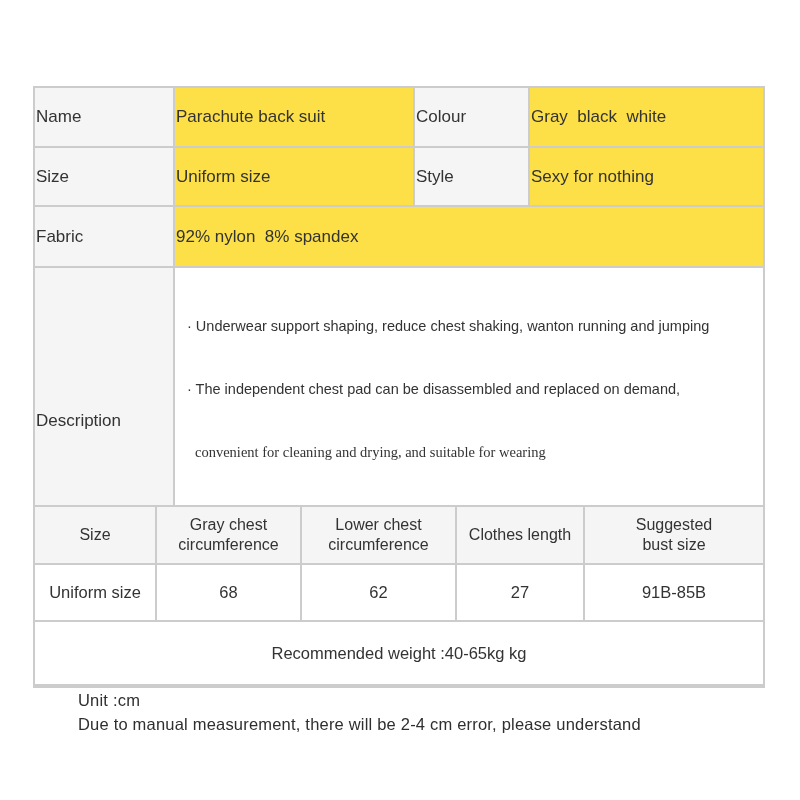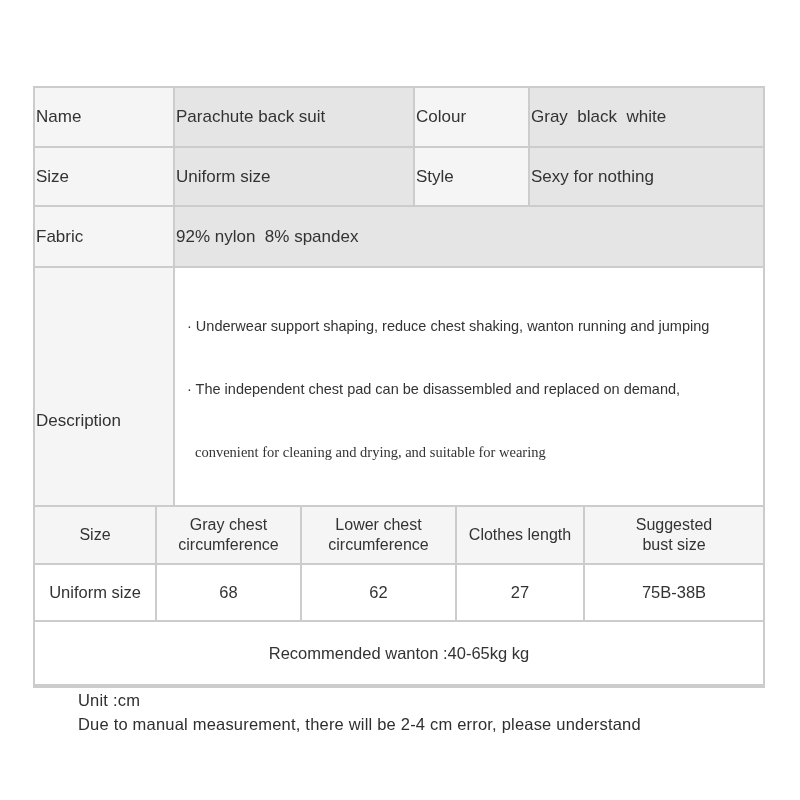--- a/index.html
+++ b/index.html
@@ -29,21 +29,21 @@
     overflow: hidden;
   }
   
   .spec-table { top: 86px; }
   .spec-table td.lbl {
     background: #f5f5f5;
     text-align: left;
     font-size: 17px;
   }
   .spec-table td.val {
-    background: #e5e5e5;
+    background: #fde047;
     text-align: left;
     font-size: 17px;
     white-space: pre-wrap;
   }
   .row-name td   { height: 56px; }
   .row-size td   { height: 55px; }
   .row-fabric td { height: 57px; }
   .row-desc td   { height: 100px; }
   .row-apply td  { height: 108px; }
 
@@ -238,24 +238,24 @@
 circumference</th>
       <th>Clothes length</th>
       <th>Suggested
 bust size</th>
     </tr>
     <tr>
       <td>Uniform size</td>
       <td>68</td>
       <td>62</td>
       <td>27</td>
-      <td>75B-38B</td>
+      <td>91B-85B</td>
     </tr>
     <tr>
-      <td class="weight-cell" colspan="5">Recommended wanton :40-65kg kg</td>
+      <td class="weight-cell" colspan="5">Recommended weight :40-65kg kg</td>
     </tr>
   </tbody>
     </table>
 
   <div class="footer-notes">
     <div>Unit :cm</div>
     <div>Due to manual measurement, there will be 2-4 cm error, please understand</div>
   </div>
 
 </div>

